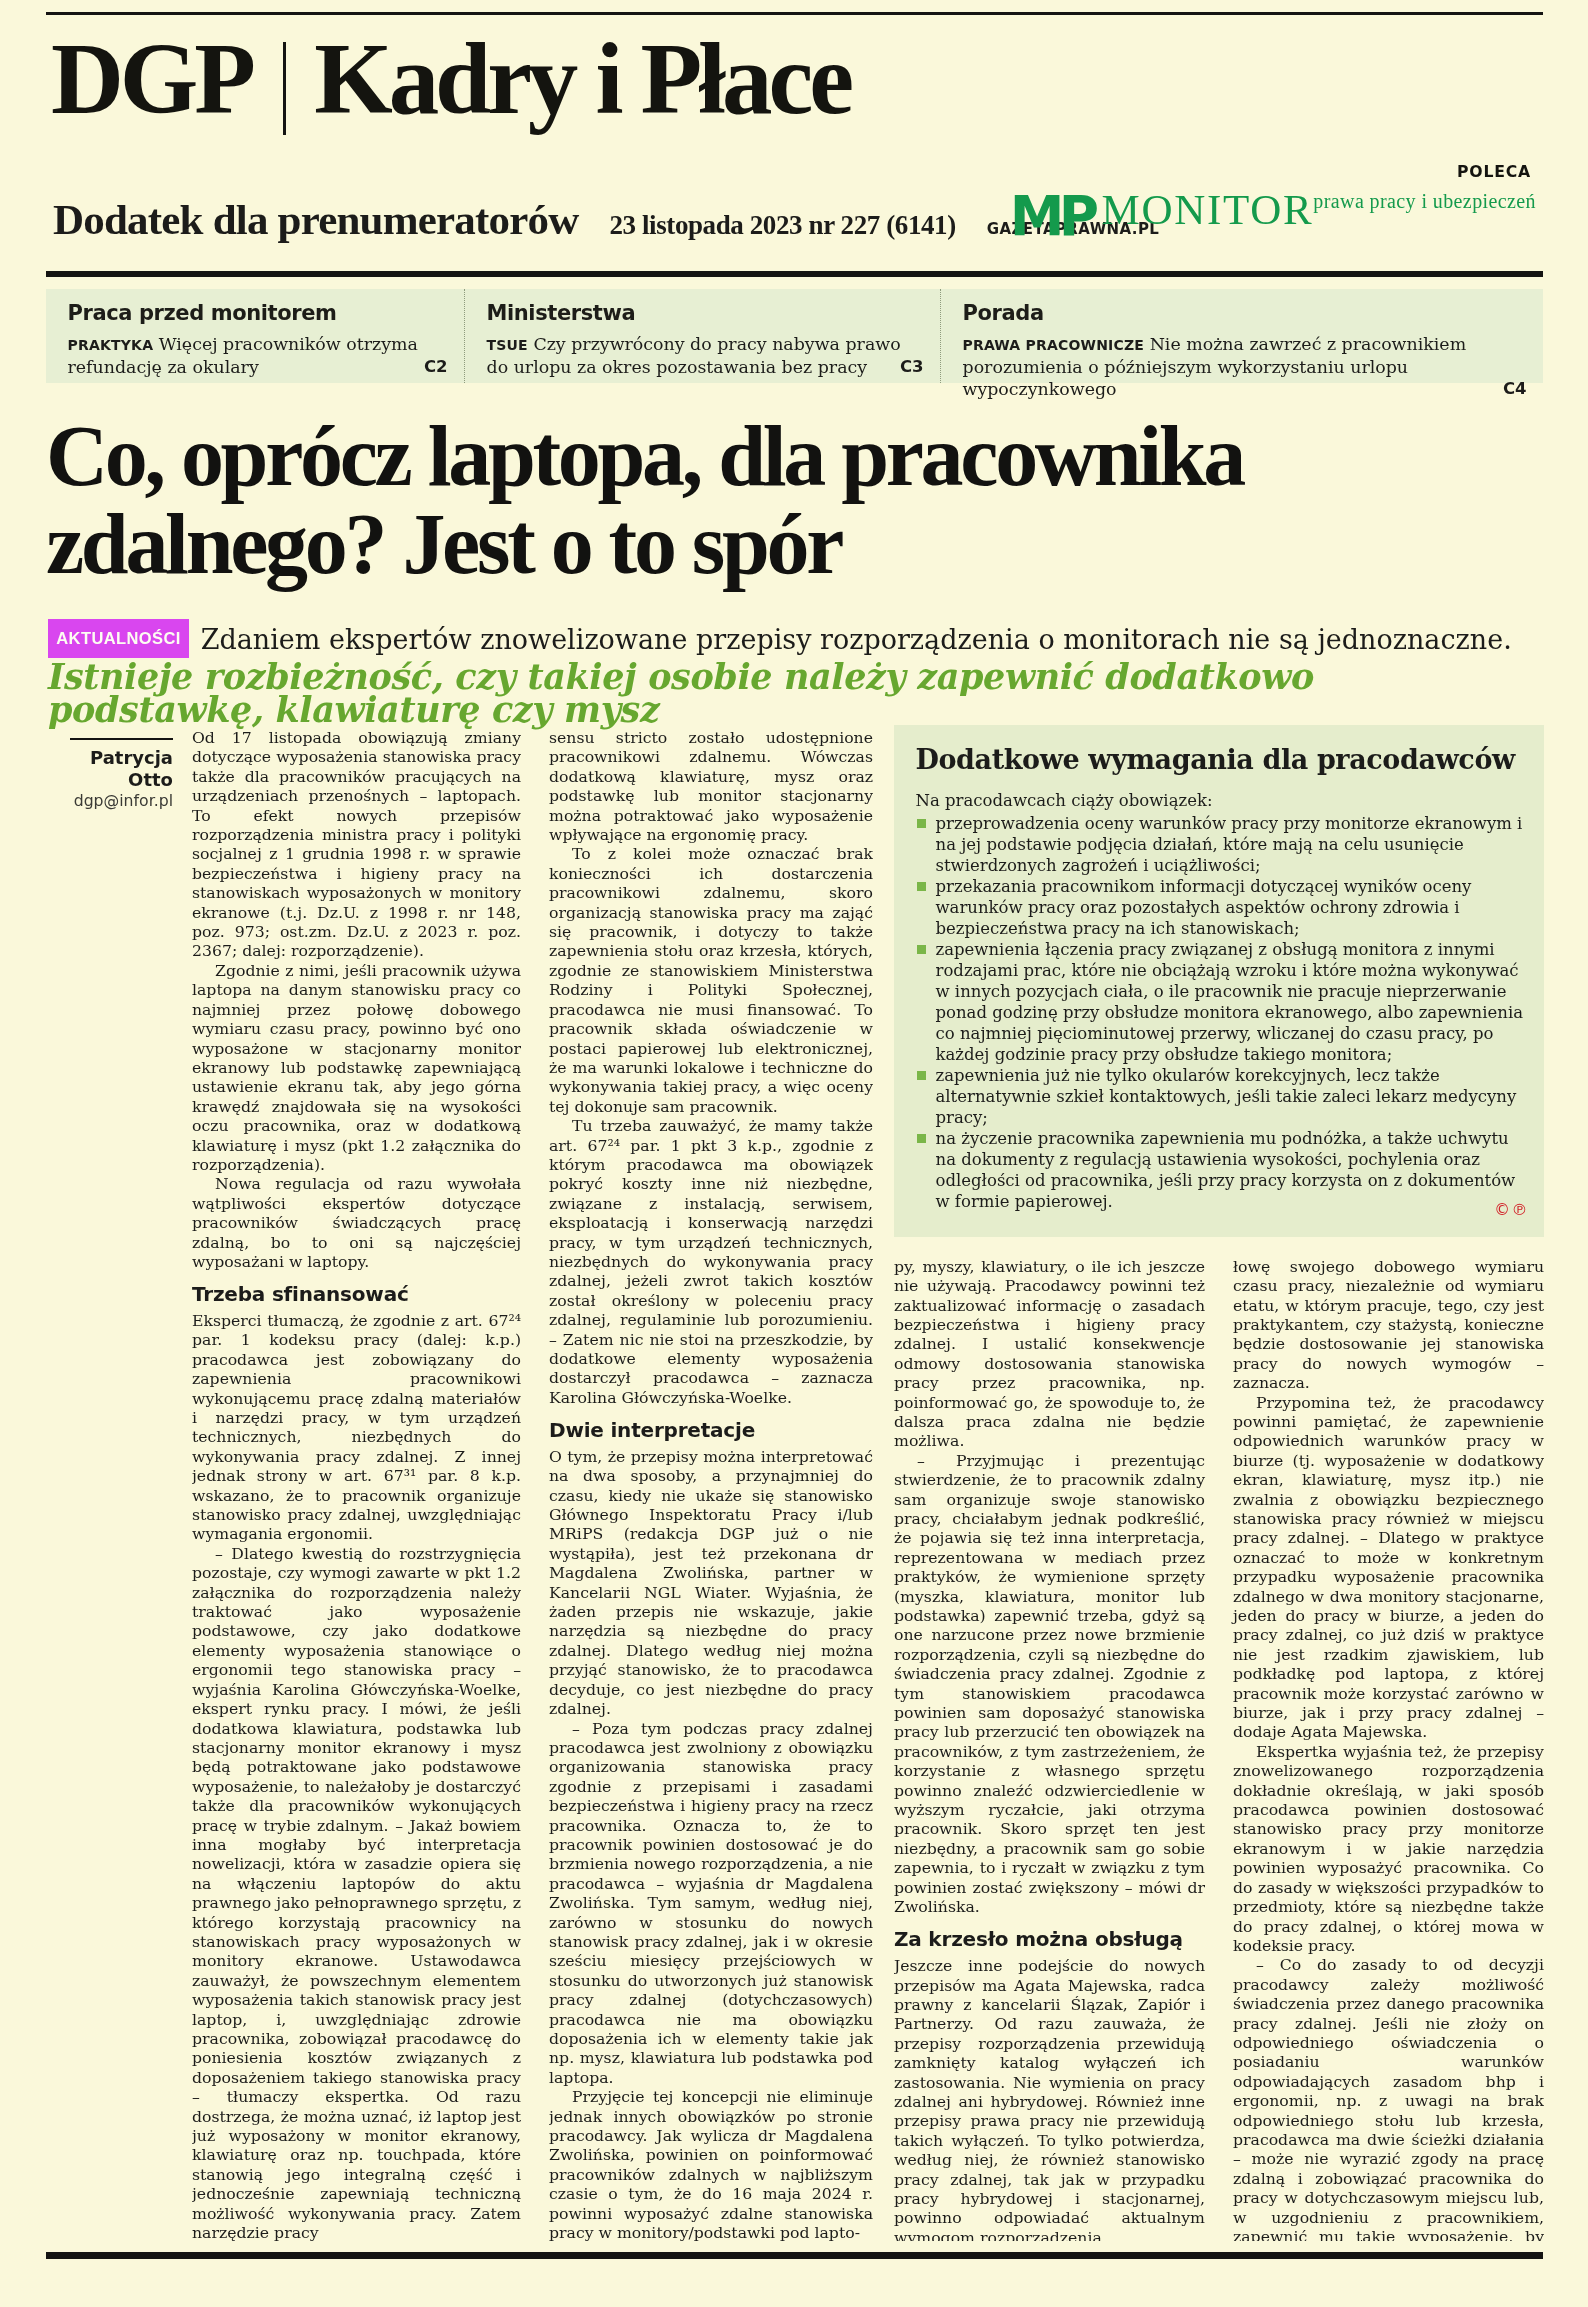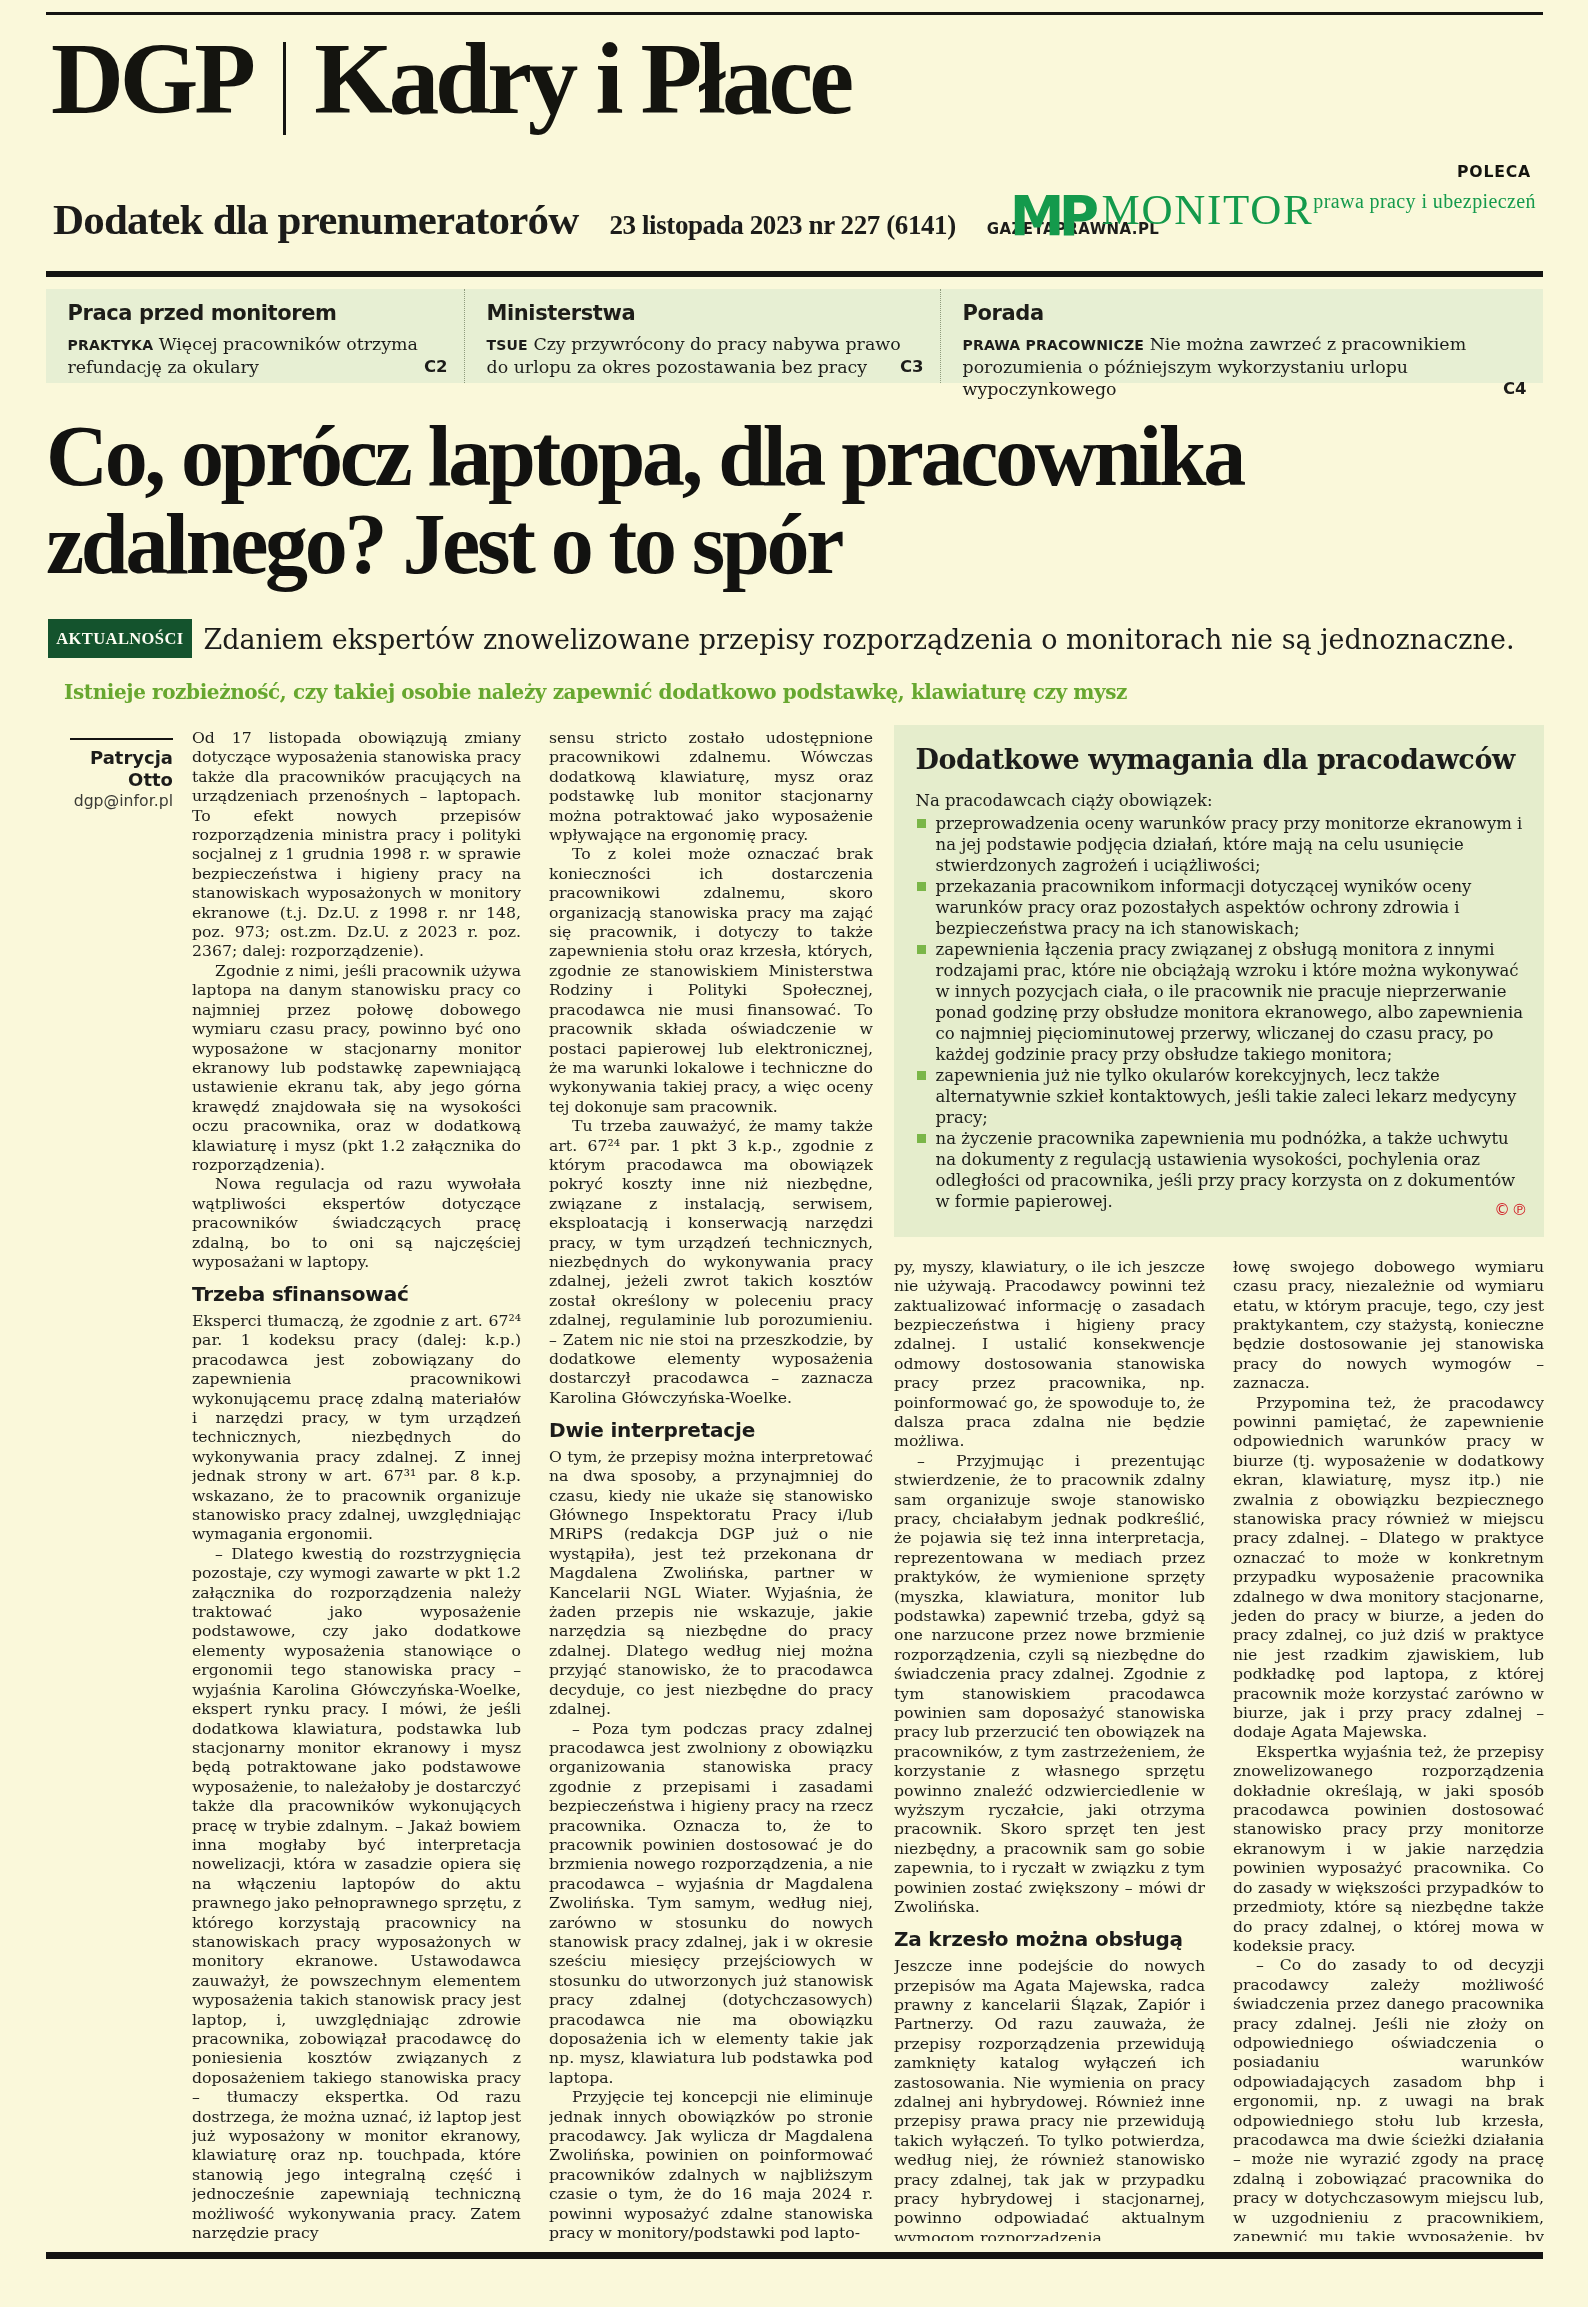--- a/index.html
+++ b/index.html
@@ -39,24 +39,24 @@
   .teaser-p{font-size:17.4px;line-height:22.3px;margin:0;}
   .teaser-kicker{font-family:"DejaVu Sans",sans-serif;font-weight:700;font-size:14px;letter-spacing:0.2px;}
   .teaser-page{float:right;font-family:"DejaVu Sans",sans-serif;font-weight:700;font-size:16.5px;}
 
   
   .headline{position:absolute;top:412px;left:46px;width:1498px;margin:0;
         font-family:"Liberation Serif",serif;font-weight:700;font-size:86px;line-height:88px;
         letter-spacing:-3.3px;color:#121210;}
   .headline span{display:block;}
   .lead-row{position:absolute;top:619px;left:48px;width:1489px;font-size:27px;line-height:33px;}
-  .badge{display:inline-block;background:#14532d;color:#fdfdf2;font-family:Liberation Serif, serif;
+  .badge{display:inline-block;background:#d946ef;color:#fdfdf2;font-family:Liberation Sans, sans-serif;
         font-weight:700;font-size:16.5px;letter-spacing:0.4px;padding:3.3px 8.3px 2.5px;vertical-align:5px;margin-right:11.6px;}
-  .subhead{position:absolute;top:660px;left:48px;width:1489px;margin:16px;
-        font-weight:700;font-size:20px;line-height:33px;color:#67a72f;letter-spacing:-0.4px;}
+  .subhead{position:absolute;top:660px;left:48px;width:1489px;margin:0;
+        font-weight:700;font-size:35px;line-height:33px;color:#67a72f;letter-spacing:-0.4px;font-style:italic;}
 
   
   .author{position:absolute;top:738px;left:70px;width:103px;border-top:2.5px solid #141412;
         padding-top:7.4px;text-align:right;font-family:"DejaVu Sans",sans-serif;}
   .author-name{font-weight:700;font-size:18px;line-height:21.5px;}
   .author-email{font-size:15.7px;line-height:21.5px;color:#3a3a35;}
 
   .bodycol{position:absolute;top:728px;height:1513px;overflow:hidden;font-size:15.7px;line-height:19.4px;
         text-align:justify;hyphens:auto;}
   .colA{left:192px;width:329px;}

